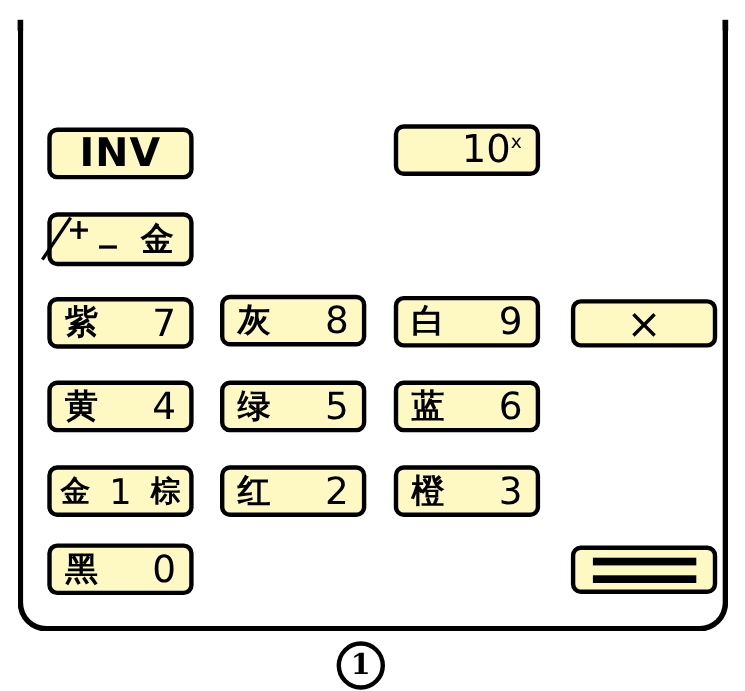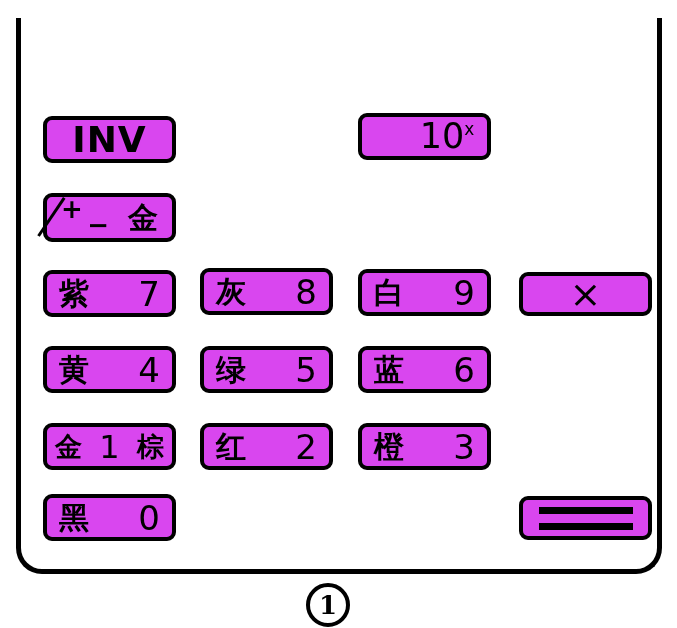--- a/index.html
+++ b/index.html
@@ -40,21 +40,21 @@
   }
   .frame-stub.left  { left: 16px; }
   .frame-stub.right { left: 657px; }
 
   
   .key {
     position: absolute;
     box-sizing: border-box;
     border: 4px solid #000;
     border-radius: 9px;
-    background: #d946ef;
+    background: #fef9c3;
     display: flex;
     align-items: center;
     justify-content: center;
     color: #000;
     line-height: 1;
     user-select: none;
   }
   .key .key-label {
     display: flex;
     align-items: center;

